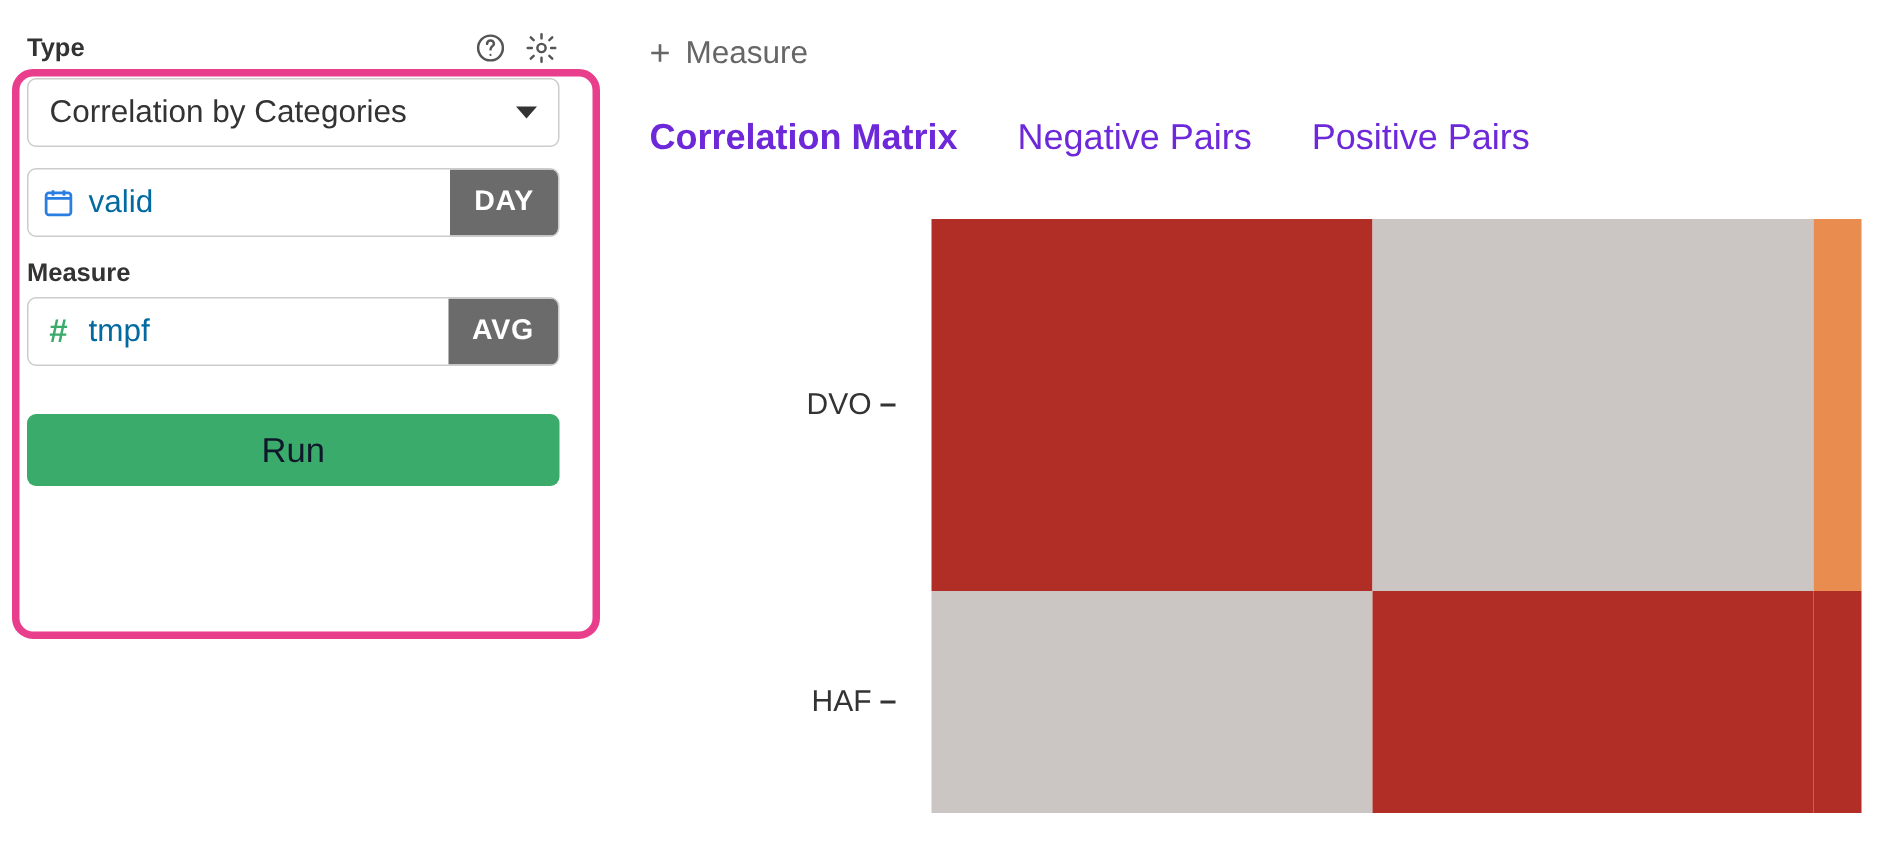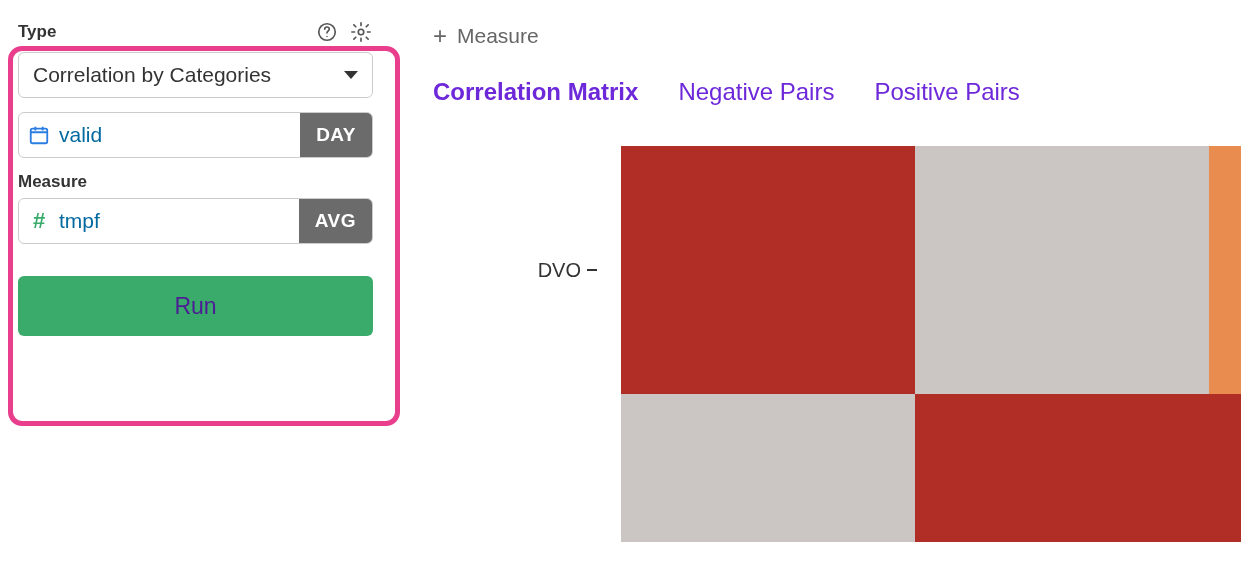--- a/index.html
+++ b/index.html
@@ -115,23 +115,23 @@
       font-weight: 600;
       font-size: 19px;
       display: flex;
       align-items: center;
       justify-content: center;
       padding: 15px 16px;
       letter-spacing: 0.5px;
     }
     .run-btn {
       width: 100%;
-      height: 60px;
+      height: 48px;
       background: #3aab6a;
-      color: #4c1d95;
+      color: #0f172a;
       font-size: 23px;
       border: none;
       border-radius: 6px;
       cursor: pointer;
       margin-top: 18px;
     }
     .hash-icon {
       font-size: 22px;
       font-weight: 700;
       color: #3aab6a;
@@ -282,20 +282,21 @@
 
     <div class="tabs">
       <div class="tab active">Correlation Matrix</div>
       <div class="tab">Negative Pairs</div>
       <div class="tab">Positive Pairs</div>
     </div>
 
     <div class="heatmap-area">
       <div class="y-axis">
         <div class="y-tick">DVO</div>
+        <div class="y-tick" style="height:148px">HAF</div>
       </div>
       <div class="heatmap-grid">
         <div class="cell c-red"></div>
         <div class="cell c-grey"></div>
         <div class="cell c-orange"></div>
         <div class="cell c-grey"></div>
         <div class="cell c-red"></div>
         <div class="cell c-red"></div>
       </div>
     </div>

